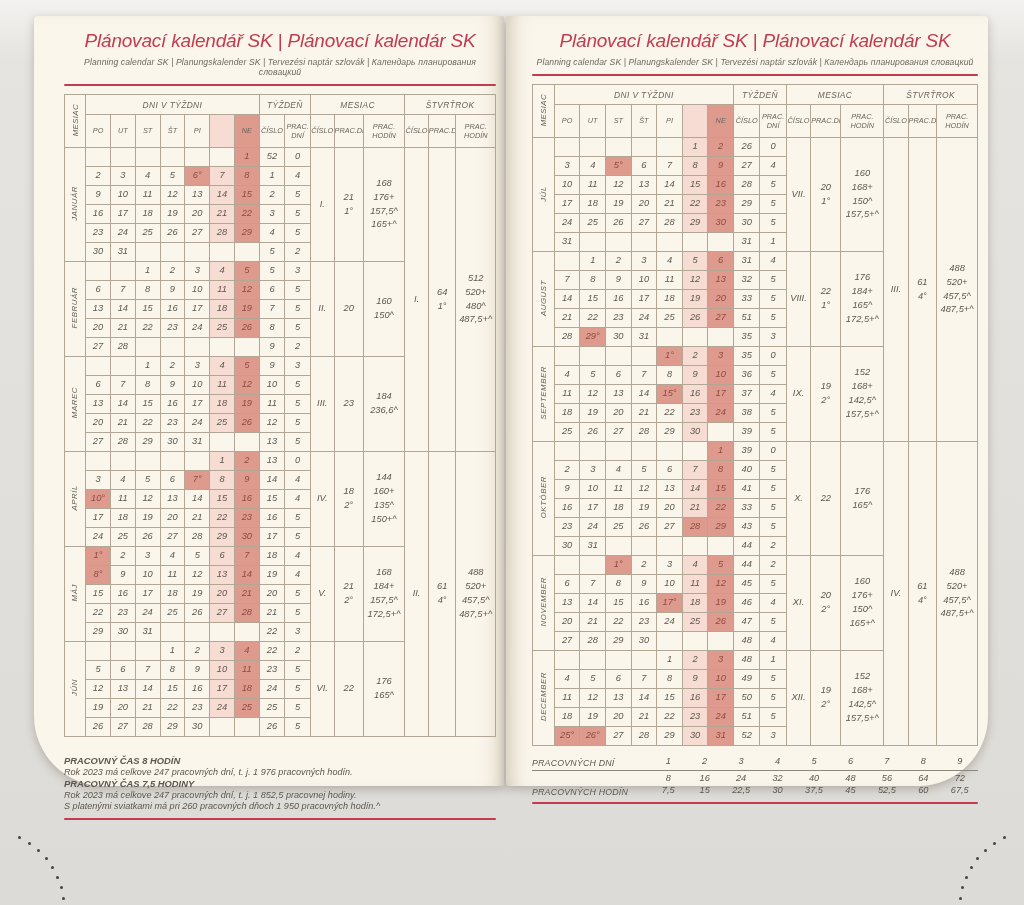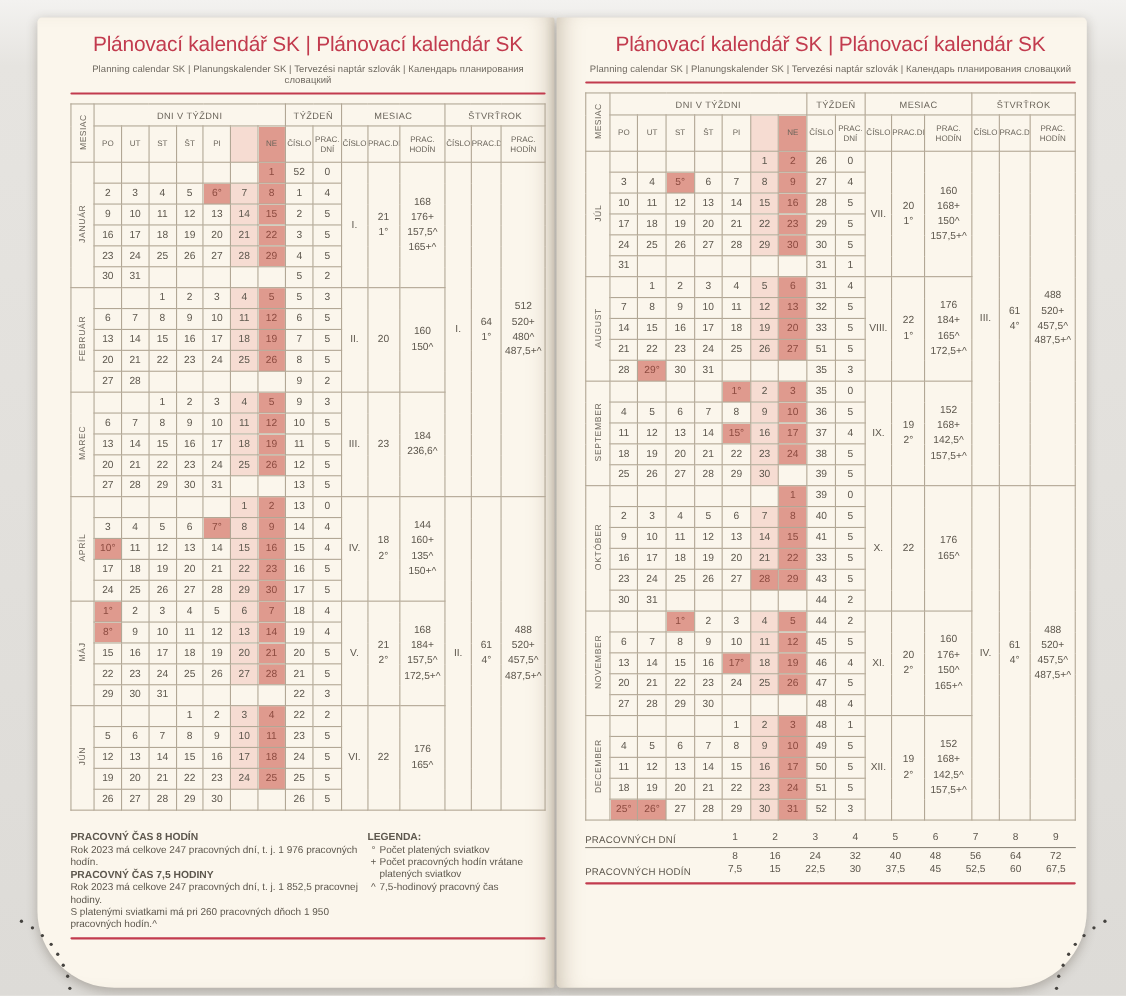--- a/index.html
+++ b/index.html
@@ -3,22 +3,22 @@
 <meta charset="utf-8">
 <style>
   :root{
     --red:#c23b4e; --text:#5d574d; --border:#b2a795; --page:#fbf6ec;
     --sat:#f6dcd2; --sun:#df9a8e; --suntx:#8d4b40;
   }
   *{margin:0;padding:0;box-sizing:border-box;}
   body{font-family:"Liberation Sans",sans-serif;background:#e4e2de;}
   .spread{position:relative;width:1024px;height:905px;overflow:hidden;
     background:linear-gradient(180deg,#f3f2f0 0,#e6e4e0 60px,#dddbd7 100%);}
-  .page{position:absolute;top:16px;height:882px;background:var(--page);
-    box-shadow:0 3px 10px rgba(60,50,35,.28);}
+  .page{position:absolute;top:16px;height:770px;background:var(--page);
+    box-shadow:0 3px 10px rgba(60,50,35,.28);font-style:italic;}
   .page-left{left:34px;width:470px;border-radius:4px 2px 2px 70px;
     box-shadow:0 3px 10px rgba(60,50,35,.28), inset -18px 0 22px -16px rgba(110,90,60,.38);}
   .page-right{left:506px;width:482px;border-radius:2px 4px 70px 4px;
     box-shadow:0 3px 10px rgba(60,50,35,.28), inset 18px 0 22px -16px rgba(110,90,60,.38);}
   .inner{padding:14px 8px 0 30px;}
   .page-right .inner{padding:14px 10px 0 26px;}
   .title{color:var(--red);font-size:19px;text-align:center;letter-spacing:-.2px;font-weight:500;}
   .subtitle{color:#6e685f;font-size:8.6px;text-align:center;margin-top:5px;letter-spacing:.1px;}
   .rule{height:2px;background:var(--red);margin-top:7px;border-radius:1px;}
   .cal{width:100%;border-collapse:collapse;table-layout:fixed;color:var(--text);margin-top:8px;}
@@ -539,35 +539,20 @@
           </tbody>
       </table>
       <div class="footer-left">
         <div class="fl-main">
           <h4>PRACOVNÝ ČAS 8 HODÍN</h4>
           <p>Rok 2023 má celkove 247 pracovných dní, t. j. 1 976 pracovných hodín.</p>
           <h4>PRACOVNÝ ČAS 7,5 HODINY</h4>
           <p>Rok 2023 má celkove 247 pracovných dní, t. j. 1 852,5 pracovnej hodiny.</p>
           <p>S platenými sviatkami má pri 260 pracovných dňoch 1 950 pracovných hodín.^</p>
         </div>
-        <div class="legend">
-          <h4>LEGENDA:</h4>
-          <div class="li">
-            <span class="mk">°</span>
-            <span>Počet platených sviatkov</span>
-          </div>
-          <div class="li">
-            <span class="mk">+</span>
-            <span>Počet pracovných hodín vrátane platených sviatkov</span>
-          </div>
-          <div class="li">
-            <span class="mk">^</span>
-            <span>7,5-hodinový pracovný čas</span>
-          </div>
-        </div>
       </div>
       <div class="rule2"></div>
     </div>
   </div>
 
   <div class="page page-right">
     <div class="inner">
       <div class="title">Plánovací kalendář SK | Plánovací kalendár SK</div>
       <div class="subtitle">Planning calendar SK | Planungskalender SK | Tervezési naptár szlovák | Календарь планирования словацкий</div>
       <div class="rule"></div>

